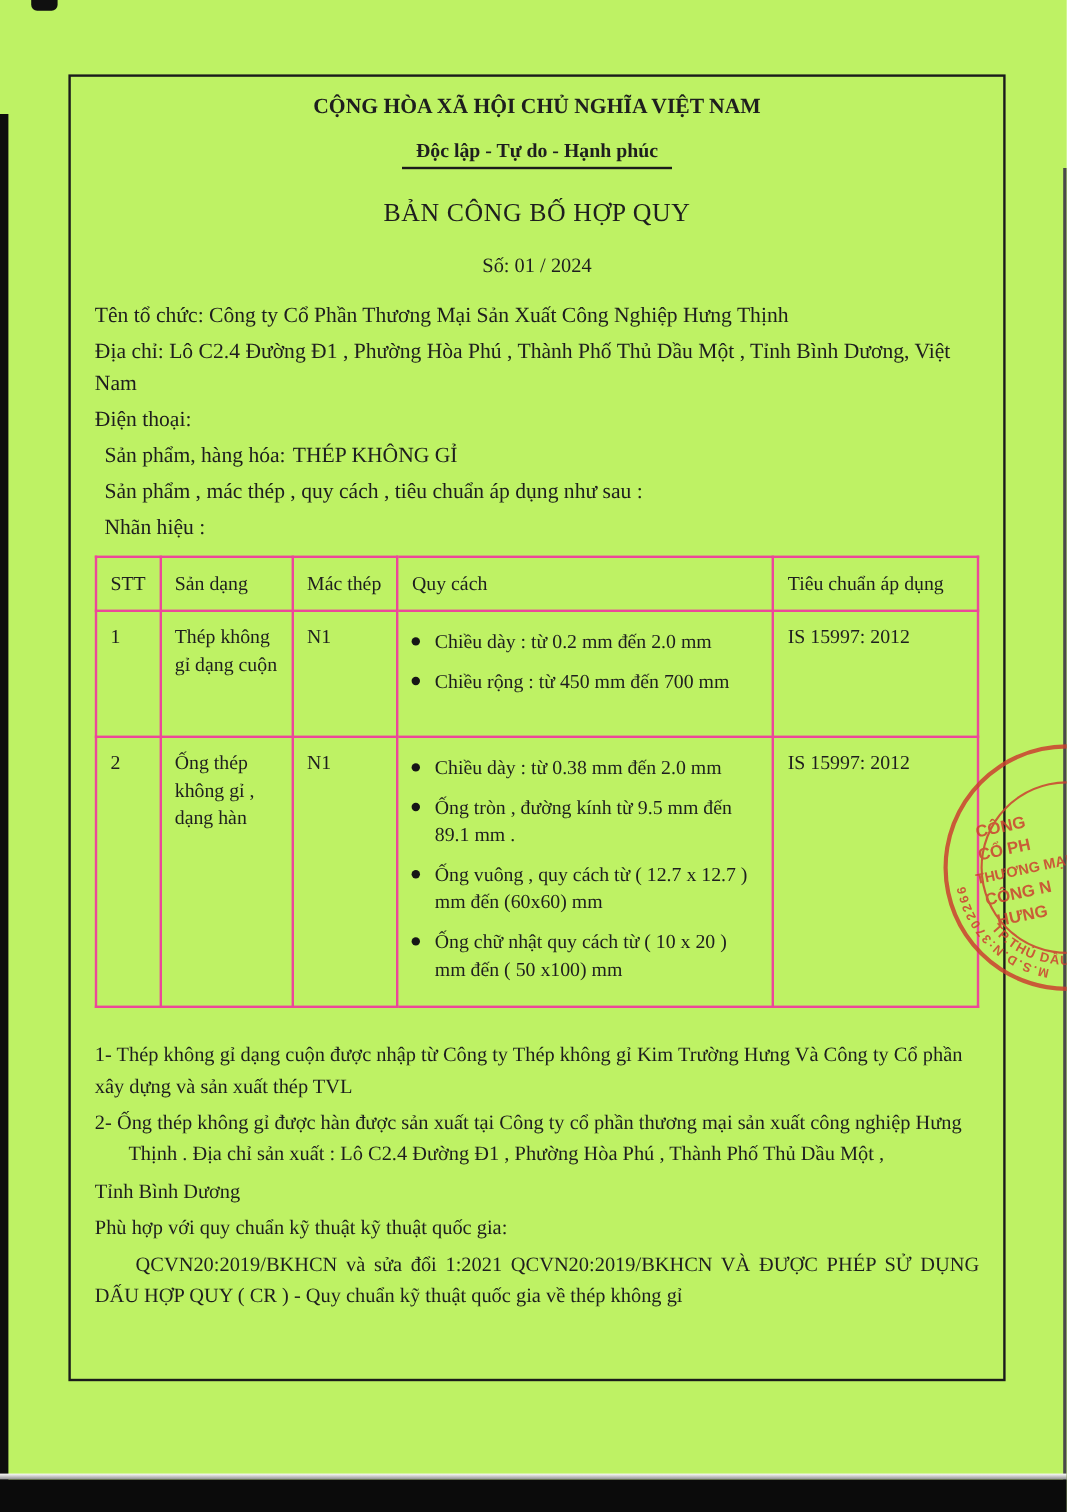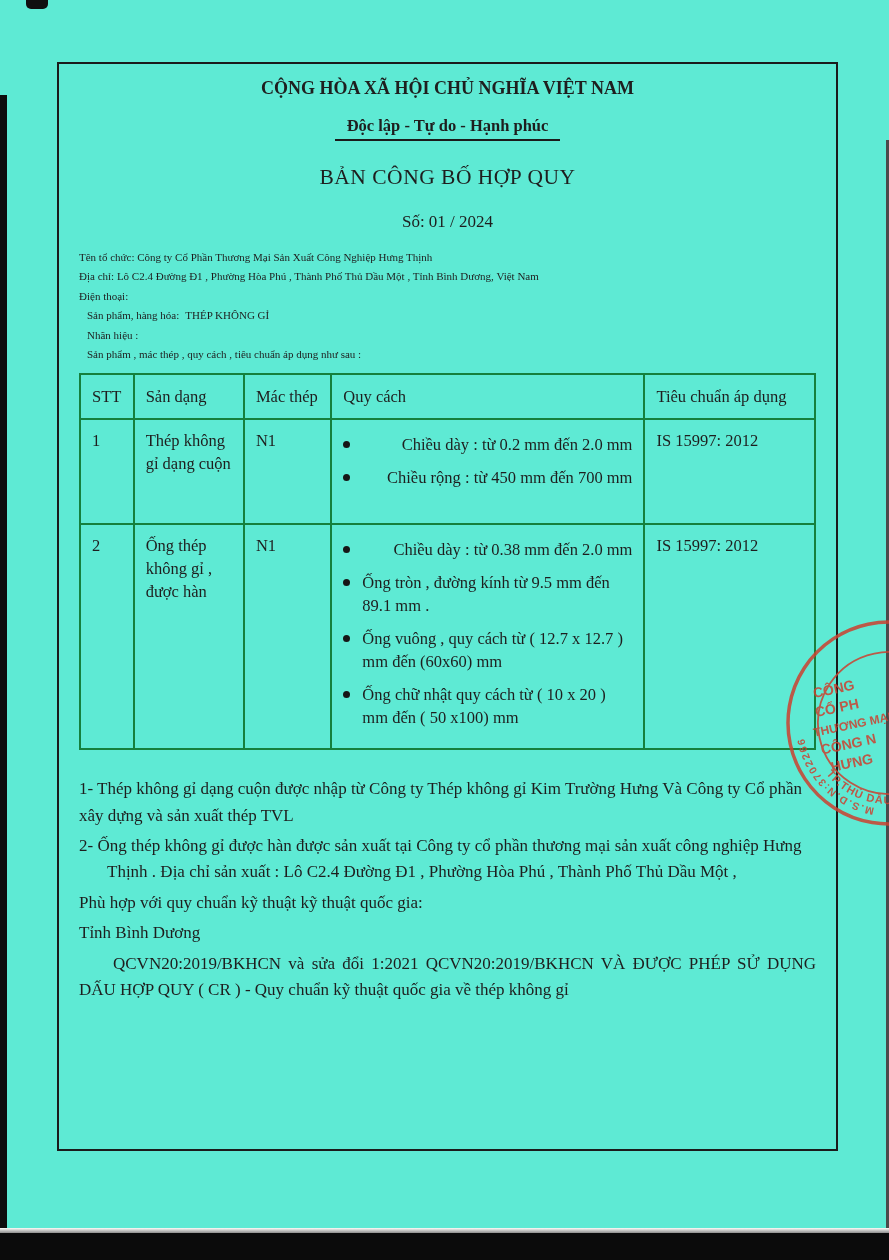--- a/index.html
+++ b/index.html
@@ -6,21 +6,21 @@
   html, body { margin: 0; padding: 0; }
   body {
     width: 889px; height: 1260px;
     background: #ffffff;
     font-family: "Liberation Serif", "DejaVu Serif", serif;
     color: #1e1e1e;
   }
   .page {
     position: relative;
     width: 889px; height: 1260px;
-    background: #5eead4;
+    background: #bef264;
     overflow: hidden;
     padding-left: 35px;
   }
 
   
   .scan-left   { position:absolute; left:0; top:95px; width:7px; height:1165px; background:#0d0d0d; }
   .scan-right  { position:absolute; right:0; top:140px; width:3px; height:1120px; background:#4a4a4a; }
   .scan-bottom { position:absolute; left:0; bottom:0; width:100%; height:27px; background:#0b0b0b; }
   .scan-bottom-fade { position:absolute; left:0; bottom:27px; width:100%; height:5px;
     background:linear-gradient(#fdfdfa,#8d8d8d); }
@@ -34,37 +34,37 @@
     padding:10px 20px 0;
     overflow:hidden;
   }
   .national-title { text-align:center; font-weight:bold; font-size:18px; margin:4px 0 0; }
   .motto-wrap { text-align:center; margin-top:17px; }
   .motto { display:inline-block; font-weight:bold; font-size:16.5px;
     border-bottom:2px solid #1b1b1b; padding:0 12px 3px; }
   .doc-title { text-align:center; font-weight:normal; font-size:21.5px; margin-top:24px; letter-spacing:.5px; }
   .doc-number { text-align:center; font-size:17px; margin-top:9px; }
 
-  .info { font-size:11px; line-height:1.5; margin-top:12px; }
+  .info { font-size:18px; line-height:1.5; margin-top:12px; }
   .info p { margin:3px 0; }
   .indent-sm { margin-left:8px !important; }
   .product-value { font-weight:normal; margin-left:6px; }
 
   table.doc-table {
     width:100%; border-collapse:collapse; margin-top:10px;
     font-size:16.5px; table-layout:fixed;
   }
   .doc-table th, .doc-table td {
-    border:2px solid #15803d; text-align:left; vertical-align:top;
+    border:2px solid #ec4899; text-align:left; vertical-align:top;
     font-weight:normal; padding:9px 11px; line-height:1.4;
   }
   .doc-table thead th { padding:10px 11px; }
   .th-stt, .c-stt { text-align:center; }
   tr.row-1 td { padding-bottom:24px; }
-  .bullet-item { display:flex; gap:12px; margin:4px 0 10px;justify-content:space-between; }
+  .bullet-item { display:flex; gap:12px; margin:4px 0 10px; }
   .dot { width:7px; height:7px; border-radius:50%; background:#161616; margin-top:8px; flex:0 0 7px; }
 
   .notes { font-size:17px; line-height:1.55; margin-top:26px; }
   .notes p { margin:4px 0; }
   .note-num  { margin-left:36px; }
   .note-hang { margin-left:36px; padding-left:28px; text-indent:-28px; }
   .note-just { text-align:justify; text-indent:34px; }
 
   
   .stamp {
@@ -97,22 +97,22 @@
     <p class="doc-title">BẢN CÔNG BỐ HỢP QUY</p>
     <p class="doc-number">Số: 01 / 2024</p>
 
     <div class="info">
       <p>Tên tổ chức: Công ty Cổ Phần Thương Mại Sản Xuất Công Nghiệp Hưng Thịnh</p>
       <p>Địa chỉ: Lô C2.4 Đường Đ1 , Phường Hòa Phú , Thành Phố Thủ Dầu Một , Tỉnh Bình Dương, Việt Nam</p>
       <p>Điện thoại:</p>
       <p class="indent-sm">
         <span>Sản phẩm, hàng hóa:</span><span class="product-value">THÉP KHÔNG GỈ</span>
       </p>
+      <p class="indent-sm">Sản phẩm , mác thép , quy cách , tiêu chuẩn áp dụng như sau :</p>
       <p class="indent-sm">Nhãn hiệu :</p>
-      <p class="indent-sm">Sản phẩm , mác thép , quy cách , tiêu chuẩn áp dụng như sau :</p>
     </div>
 
     <table class="doc-table">
       <colgroup>
         <col style="width:7.3%">
           <col style="width:15%">
           <col style="width:11.9%">
           <col style="width:42.6%">
           <col style="width:23.2%">
       </colgroup>
@@ -137,21 +137,21 @@
             </div>
             <div class="bullet-item">
               <span class="dot"></span>
               <span>Chiều rộng : từ 450 mm đến 700 mm</span>
             </div>
           </td>
           <td>IS 15997: 2012</td>
         </tr>
         <tr>
           <td class="c-stt">2</td>
-          <td>Ống thép không gỉ , được hàn</td>
+          <td>Ống thép không gỉ , dạng hàn</td>
           <td class="c-stt">N1</td>
           <td>
             <div class="bullet-item">
               <span class="dot"></span>
               <span>Chiều dày : từ 0.38 mm đến 2.0 mm</span>
             </div>
             <div class="bullet-item">
               <span class="dot"></span>
               <span>Ống tròn , đường kính từ 9.5 mm đến 89.1 mm .</span>
             </div>
@@ -165,22 +165,22 @@
             </div>
           </td>
           <td>IS 15997: 2012</td>
         </tr>
       </tbody>
     </table>
 
     <div class="notes">
       <p class="note-num">1- Thép không gỉ dạng cuộn được nhập từ Công ty Thép không gỉ Kim Trường Hưng Và Công ty Cổ phần xây dựng và sản xuất thép TVL</p>
       <p class="note-hang">2- Ống thép không gỉ được hàn được sản xuất tại Công ty cổ phần thương mại sản xuất công nghiệp Hưng Thịnh . Địa chỉ sản xuất : Lô C2.4 Đường Đ1 , Phường Hòa Phú , Thành Phố Thủ Dầu Một ,</p>
+      <p>Tỉnh Bình Dương</p>
       <p>Phù hợp với quy chuẩn kỹ thuật kỹ thuật quốc gia:</p>
-      <p>Tỉnh Bình Dương</p>
       <p class="note-just">QCVN20:2019/BKHCN và sửa đổi 1:2021 QCVN20:2019/BKHCN VÀ ĐƯỢC PHÉP SỬ DỤNG DẤU HỢP QUY ( CR ) - Quy chuẩn kỹ thuật quốc gia về thép không gỉ</p>
     </div>
 
   </div>
 
   <div class="stamp">
     <svg viewBox="0 0 212 212" width="212" height="212">
       <defs>
         <path id="arcL" d="M106,20 a86,86 0 1,1 -0.1,0" fill="none"></path>
         <path id="arcB" d="M25,106 A81,81 0 0,0 187,106" fill="none"></path>

